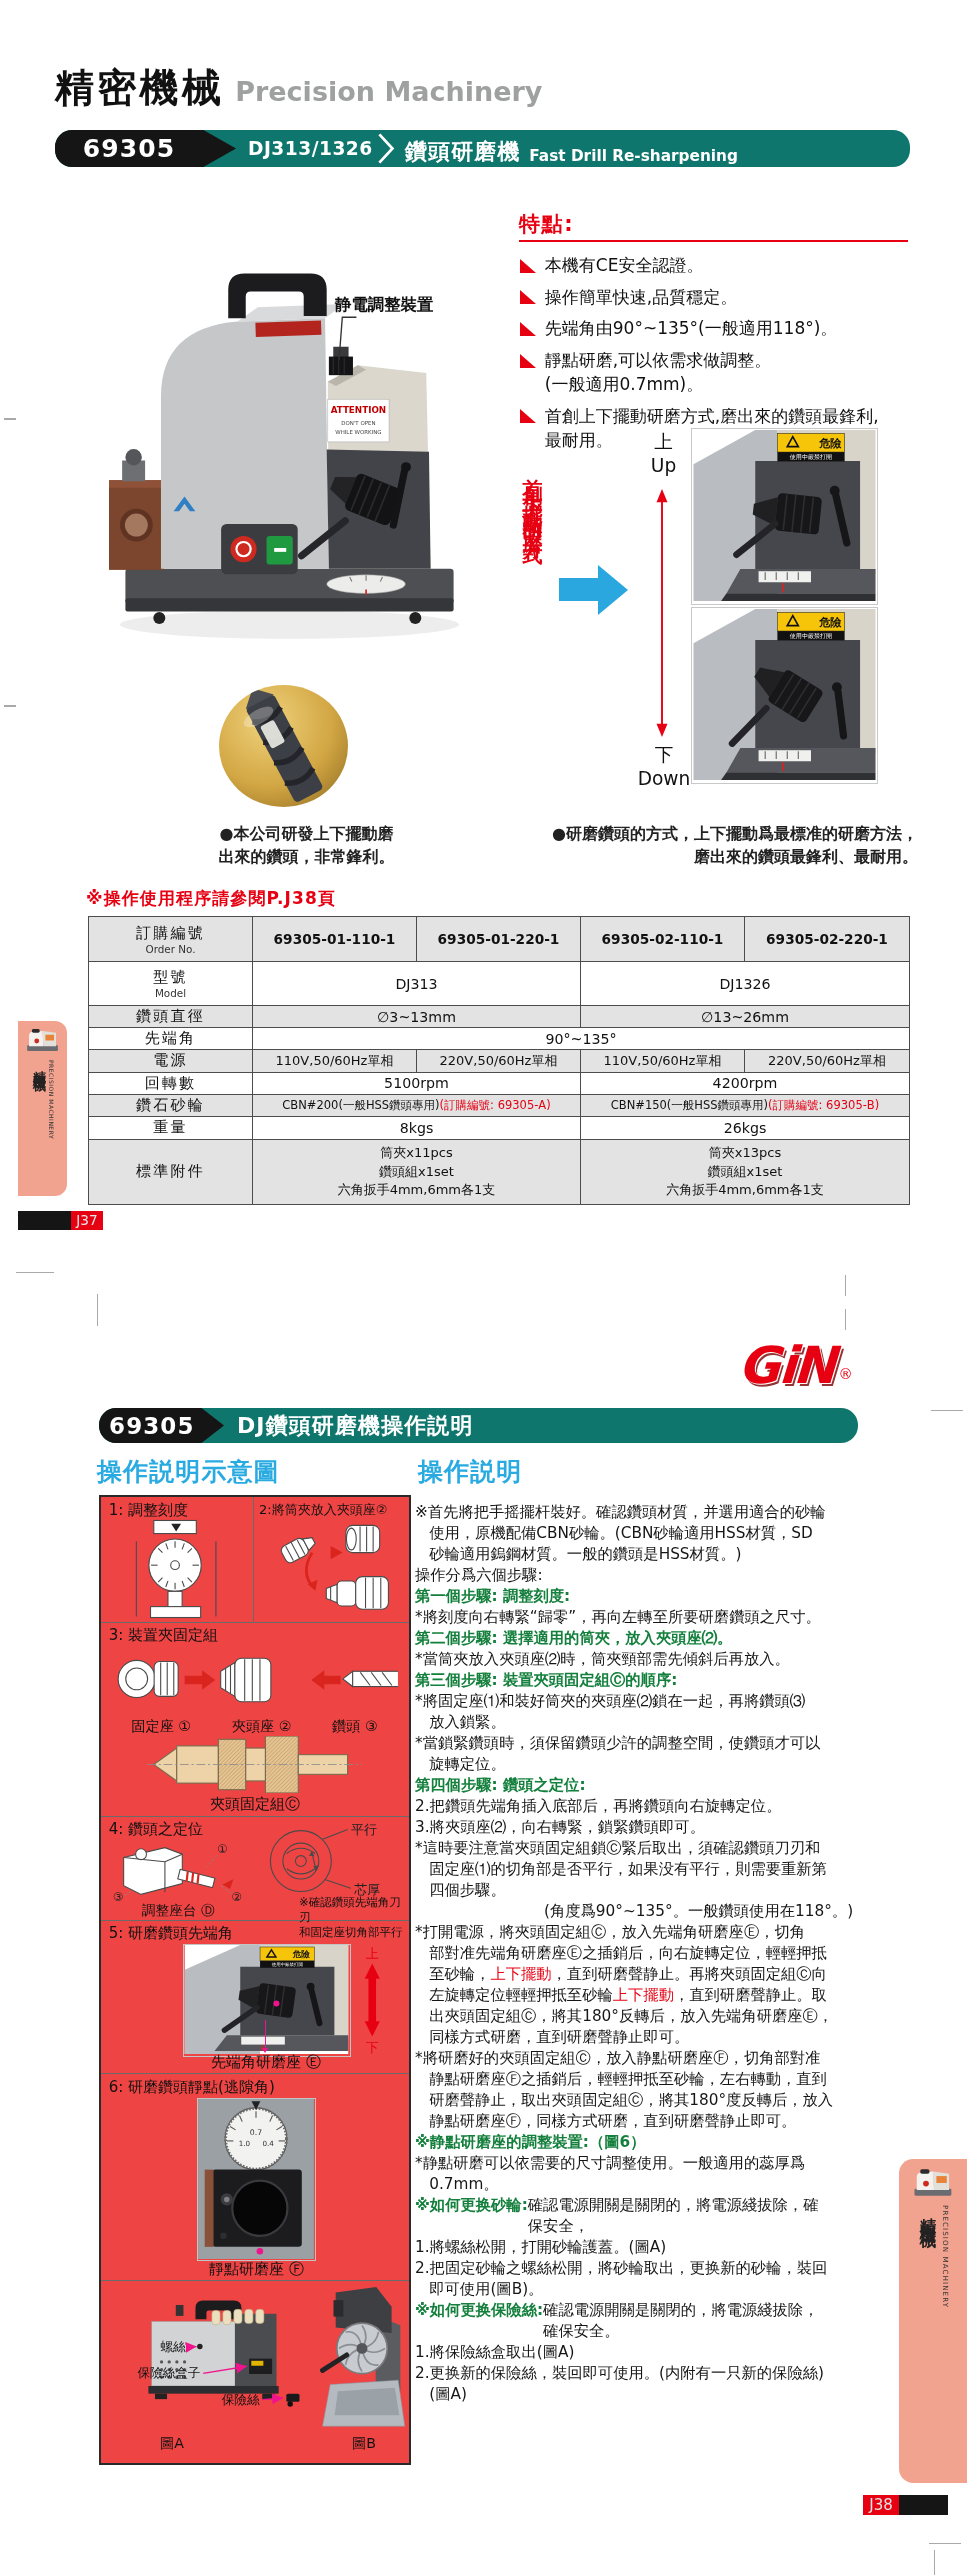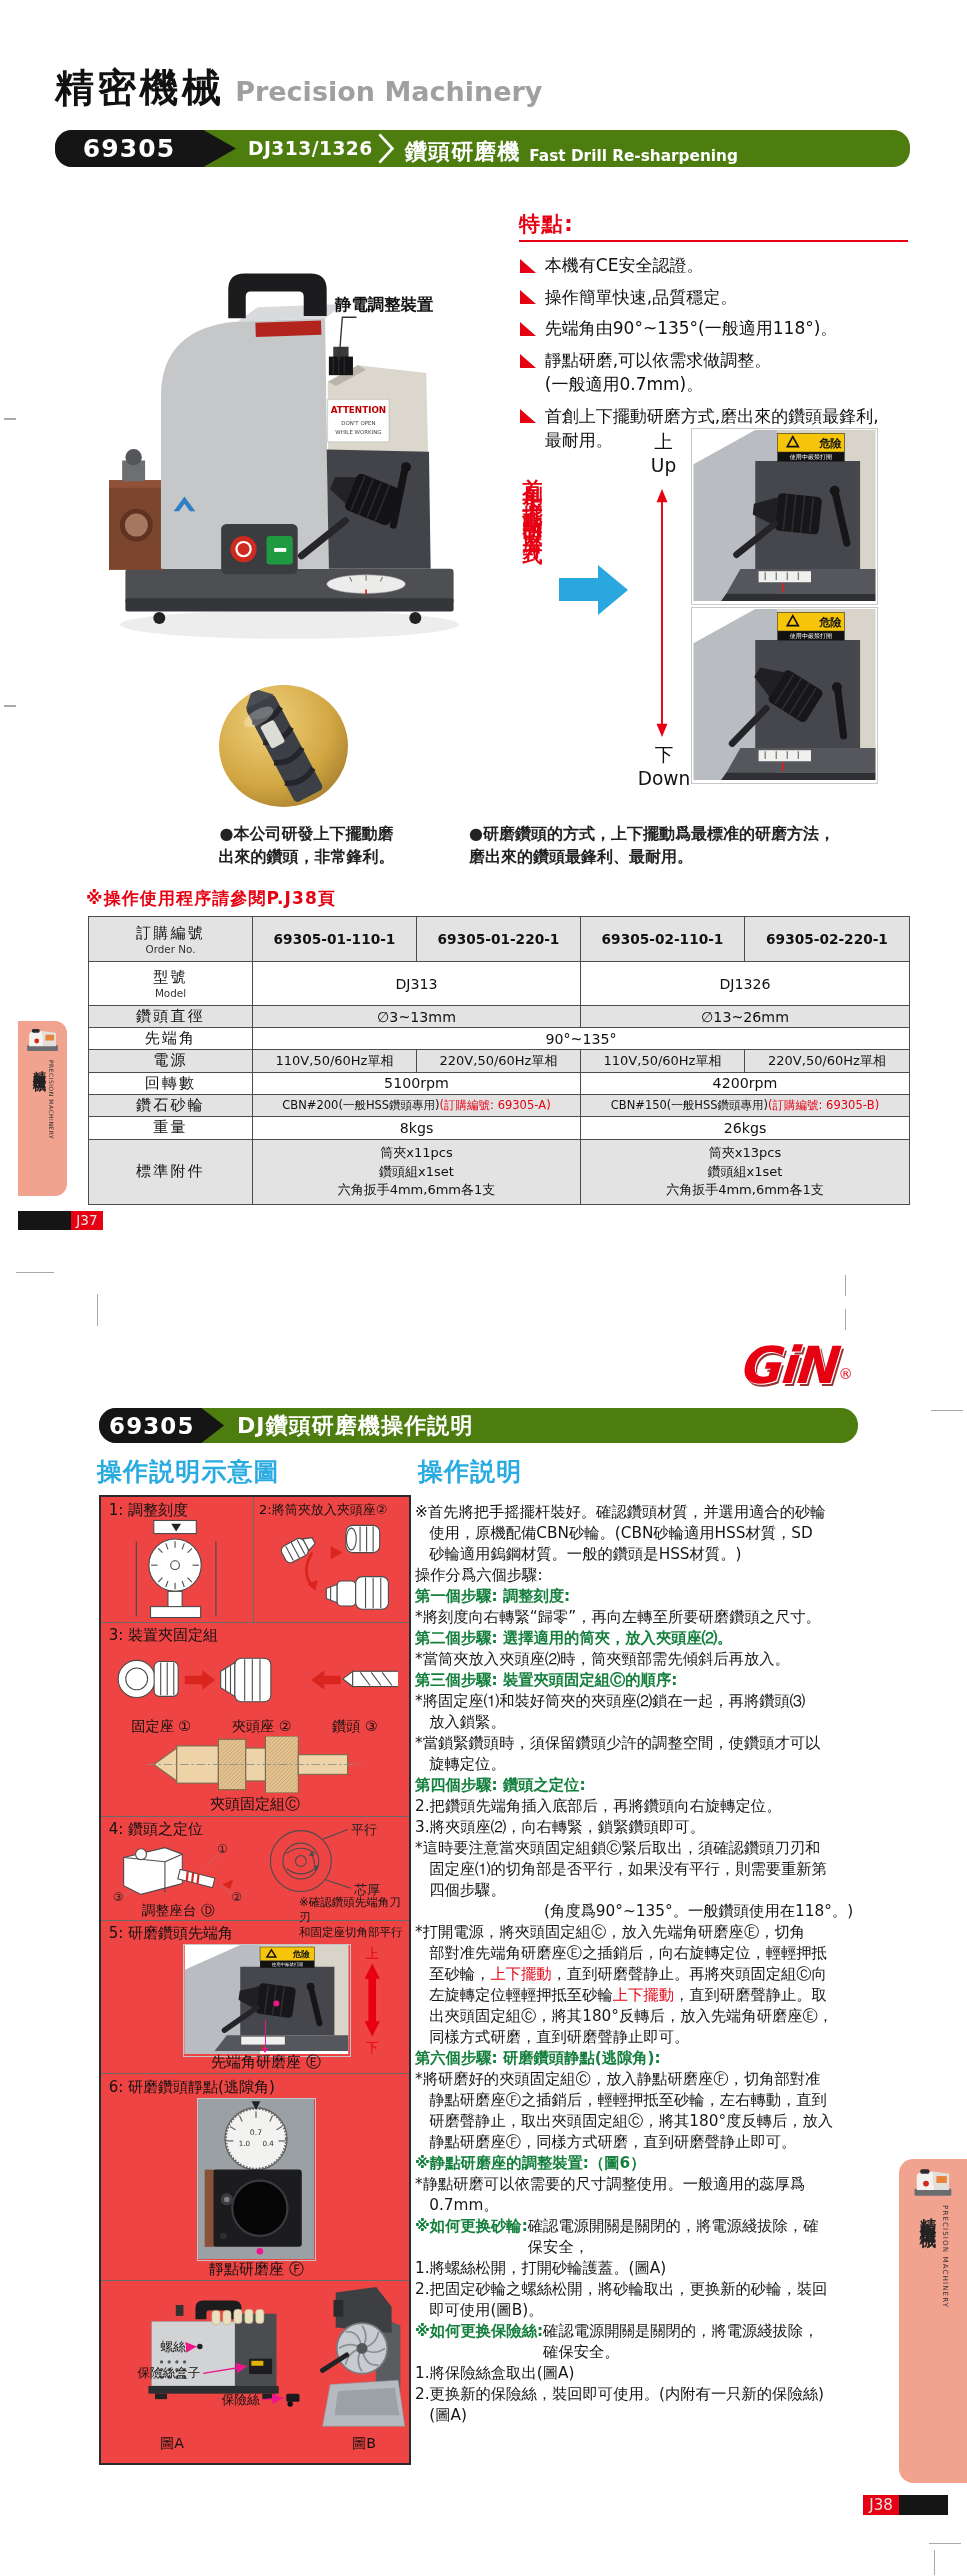--- a/index.html
+++ b/index.html
@@ -3,21 +3,21 @@
 <meta charset="utf-8">
 <style>
   html,body{margin:0;padding:0;background:#fff;}
   #root{position:relative;width:967px;height:2576px;background:#fff;overflow:hidden;
         font-family:"DejaVu Sans","Liberation Sans",sans-serif;color:#111;}
   .abs{position:absolute;}
   .mark{position:absolute;background:#a9a9a9;}
   
   .brand-zh{font-size:39px;font-weight:bold;color:#111;letter-spacing:3.3px;}
   .brand-en{font-size:27px;font-weight:bold;color:#9fa0a0;margin-left:11px;}
-  .banner{position:absolute;height:37px;background:#4d7c0f;border-radius:17px;overflow:hidden;}
+  .banner{position:absolute;height:37px;background:#0f766e;border-radius:17px;overflow:hidden;}
   .banner .blk{position:absolute;left:0;top:0;height:100%;background:#151515;
                clip-path:polygon(0 0,82% 0,100% 50%,82% 100%,0 100%);}
   .banner .code{position:absolute;top:0;height:100%;display:flex;align-items:center;justify-content:center;
                 color:#fff;font-weight:bold;font-size:25px;letter-spacing:1.1px;}
   .banner .mdl{position:absolute;top:0;height:100%;display:flex;align-items:center;
                color:#fff;font-weight:bold;font-size:18.6px;letter-spacing:0.5px;}
   .banner .nm{position:absolute;top:0;height:100%;display:flex;align-items:flex-end;padding-bottom:5.5px;
               color:#fff;font-weight:bold;justify-content:space-between;}
   .nm .zh{font-size:22px;letter-spacing:1.1px;}
   .nm .en{font-size:15.3px;margin-left:8.8px;padding-bottom:1.6px;}
@@ -30,21 +30,21 @@
   .feat-txt{font-size:17px;line-height:24px;color:#111;white-space:pre-line;}
   
   .vtext{writing-mode:vertical-rl;text-orientation:upright;font-size:20px;font-weight:bold;
          color:#e60012;letter-spacing:6.6px;}
   .updown{font-size:18.6px;color:#111;text-align:center;line-height:24px;}
   .photo{position:absolute;background:#fff;border:1.1px solid #c8c8c8;padding:1.1px;}
   .bluearrow{position:absolute;width:70px;height:49px;}
   .ba-stem{position:absolute;left:0;top:13px;width:39px;height:23px;background:#2aa7df;}
   .ba-head{position:absolute;left:39px;top:0;width:0;height:0;border-left:30px solid #2aa7df;
            border-top:25px solid transparent;border-bottom:25px solid transparent;}
-  .caption{font-size:16px;font-weight:600;color:#222;white-space:pre-line;line-height:23px;}
+  .caption{font-size:16px;font-weight:600;color:#222;white-space:pre-line;line-height:23px;text-align:right;}
   .rednote{font-size:17px;font-weight:bold;color:#e60012;letter-spacing:1.1px;}
   
   .spec{border-collapse:collapse;width:822px;table-layout:fixed;background:#fff;}
   .spec td{border:1.1px solid #4c4c4c;text-align:center;vertical-align:middle;padding:1.1px 2.2px;
            font-size:14.2px;color:#111;}
   .spec .g{background:#e3e3e3;}
   .spec .lab{font-size:15px;letter-spacing:2.2px;}
   .spec .lab small{display:block;font-size:10.4px;letter-spacing:0;color:#333;}
   .spec .ord{font-weight:bold;font-size:13.7px;letter-spacing:0;}
   .spec .pw{font-size:13px;}
@@ -729,21 +729,20 @@
     <p class="ib hang">*這時要注意當夾頭固定組鎖Ⓒ緊后取出，須確認鑽頭刀刃和
 固定座⑴的切角部是否平行，如果没有平行，則需要重新第
 四個步驟。</p>
     <p class="ib ctr">(角度爲90°~135°。一般鑽頭使用在118°。)</p>
     <p class="ib hang"><span>*打開電源，將夾頭固定組Ⓒ，放入先端角研磨座Ⓔ，切角
 部對准先端角研磨座Ⓔ之插銷后，向右旋轉定位，輕輕押抵
 至砂輪，</span><span class="red">上下擺動</span><span>，直到研磨聲静止。再將夾頭固定組Ⓒ向
 左旋轉定位輕輕押抵至砂輪</span><span class="red">上下擺動</span><span>，直到研磨聲静止。取
 出夾頭固定組Ⓒ，將其180°反轉后，放入先端角研磨座Ⓔ，
 同樣方式研磨，直到研磨聲静止即可。</span></p>
-    <p class="ib bs">第六個步驟: 研磨鑽頭静點(逃隙角):</p>
     <p class="ib hang">*將研磨好的夾頭固定組Ⓒ，放入静點研磨座Ⓕ，切角部對准
 静點研磨座Ⓕ之插銷后，輕輕押抵至砂輪，左右轉動，直到
 研磨聲静止，取出夾頭固定組Ⓒ，將其180°度反轉后，放入
 静點研磨座Ⓕ，同樣方式研磨，直到研磨聲静止即可。</p>
     <p class="ib bs">※静點研磨座的調整裝置:（圖6）</p>
     <p class="ib hang">*静點研磨可以依需要的尺寸調整使用。一般適用的蕊厚爲
 0.7mm。</p>
     <p class="ib lblrow"><span class="bs">※如何更换砂輪:</span><span>確認電源開關是關閉的，將電源綫拔除，確
 保安全，</span></p>
     <p class="ib hang">1.將螺絲松開，打開砂輪護蓋。(圖A)</p>

